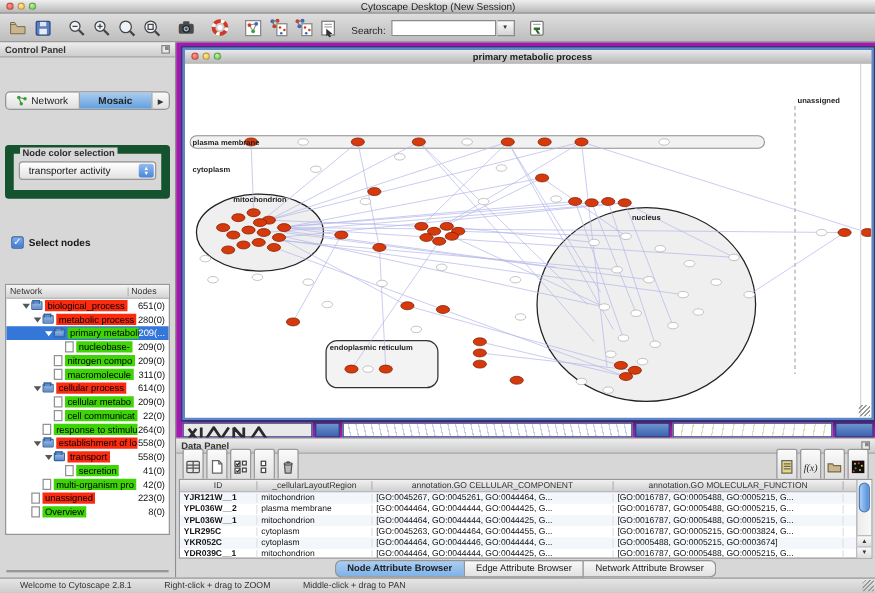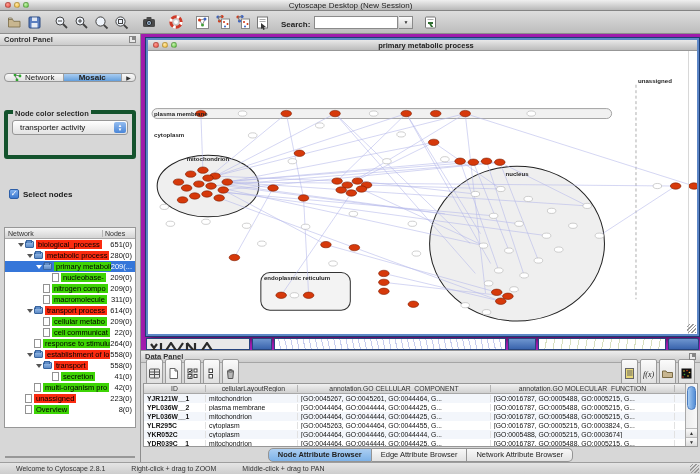--- a/index.html
+++ b/index.html
@@ -12,37 +12,37 @@
 .light{width:6px;height:6px;border-radius:50%;border:1px solid rgba(0,0,0,.25);}
 .light.red{background:radial-gradient(circle at 35% 30%,#ff9d92,#ee5045);}
 .light.yellow{background:radial-gradient(circle at 35% 30%,#ffe9a8,#f6bd34);}
 .light.green{background:radial-gradient(circle at 35% 30%,#c8f3ae,#5fc940);}
 .apptitle{flex:1;text-align:center;font-size:8px;font-weight:normal;color:#1d1d1d;margin-right:28px;}
 
 
 .toolbar{height:23px;display:flex;align-items:center;gap:1px;padding:0 5px;background:linear-gradient(#dedede,#bdbdbd);border-bottom:1px solid #8d8d8d;}
 .tbtn{width:19px;height:19px;display:flex;align-items:center;justify-content:center;border-radius:3px;}
 .tsep{width:6px;}
-.search-label{font-size:8px;font-weight:bold;color:#222;margin:4px 3px 0 8px;}
+.search-label{font-size:8px;font-weight:normal;color:#222;margin:4px 3px 0 8px;}
 .search-input{width:84px;height:13px;font-size:8px;border:1px solid #8a8a8a;background:#fff;padding:0 2px;font-family:"Liberation Sans",sans-serif;}
 .search-drop{width:14px;height:13px;border:1px solid #8a8a8a;border-left:none;background:linear-gradient(#fdfdfd,#d4d4d4);display:flex;align-items:center;justify-content:center;font-size:5px;color:#333;}
 
 
 .main{display:flex;height:428px;}
 
 
 .control-panel{width:141px;background:#d7d7d7;border-right:1px solid #8d8d8d;display:flex;flex-direction:column;gap:24px;}
 .panel-header{height:12px;flex:0 0 12px;display:flex;align-items:center;justify-content:space-between;padding:0 4px;background:linear-gradient(#ededed,#cccccc);border-bottom:1px solid #a5a5a5;font-size:7.5px;font-weight:bold;color:#333;}
 .float-icon{width:7px;height:7px;border:1px solid #868686;position:relative;background:#e8e8e8;}
 .float-icon::after{content:'';position:absolute;right:0;top:0;width:3px;height:3px;background:#868686;}
 .cp-tabs{display:flex;margin:3px 4px 2px;height:16px;border:1px solid #969696;border-radius:4px;overflow:hidden;background:linear-gradient(#fafafa,#e0e0e0);}
 .cp-tab{flex:1;display:flex;align-items:center;justify-content:center;gap:3px;font-size:8px;color:#222;border-right:1px solid #a0a0a0;}
 .cp-tab.selected{background:linear-gradient(#a9cdf1,#649fdd);font-weight:bold;}
 .cp-arrow{width:13px;display:flex;align-items:center;justify-content:center;font-size:6px;color:#333;}
-.fieldset{margin:2px 4px;border:4px solid #14532d;border-radius:3px;padding:2px 4px 20px;position:relative;}
+.fieldset{margin:2px 4px;border:7px solid #14532d;border-radius:3px;padding:2px 4px 8px;position:relative;}
 .legend{font-size:7.5px;font-weight:bold;color:#2c2c2c;background:#d7d7d7;position:absolute;top:-5px;left:5px;padding:0 2px;}
 .mac-select{margin-top:4px;height:15px;background:linear-gradient(#ffffff,#e2e2e2);border:1px solid #979797;border-radius:3px;display:flex;align-items:center;justify-content:space-between;padding-left:7px;font-size:8px;color:#111;}
 .sel-cap{width:12px;height:11px;margin-right:1px;border-radius:2px;background:linear-gradient(#93bcef,#4a86d8);color:#fff;font-size:4.5px;line-height:4px;display:flex;flex-direction:column;align-items:center;justify-content:center;}
 .chk-row{display:flex;align-items:center;gap:4px;margin:4px 0 3px 9px;}
 .chk{width:10px;height:10px;border-radius:2px;border:1px solid #2d5fa8;background:linear-gradient(#7fb0ef,#3c79cf);color:#fff;font-size:8px;line-height:8px;text-align:center;}
 .chk-label{font-size:8px;font-weight:bold;color:#1a1a1a;}
 .tree-wrap{margin:1px 4px 0;border:1px solid #979797;background:#fff;}
 .tree-header{display:flex;height:11px;background:linear-gradient(#f5f5f5,#d4d4d4);border-bottom:1px solid #a8a8a8;font-size:7px;color:#333;align-items:center;}
 .tree-header .th1{flex:1;padding-left:3px;}
 .tree-header .th2{width:33px;border-left:1px solid #b5b5b5;padding-left:2px;}
@@ -334,21 +334,21 @@
             <span style="flex: 0 0 30px;"></span>
             <span class="tri hide"></span>
             <span class="picon"></span>
             <span class="chip green">macromolecule</span>
             <span class="tcount">311(0)</span>
           </div>
           <div class="trow">
             <span style="flex: 0 0 21px;"></span>
             <span class="tri"></span>
             <span class="ficon"></span>
-            <span class="chip red">transport process</span>
+            <span class="chip red">cellular process</span>
             <span class="tcount">614(0)</span>
           </div>
           <div class="trow">
             <span style="flex: 0 0 30px;"></span>
             <span class="tri hide"></span>
             <span class="picon"></span>
             <span class="chip green">cellular metabo</span>
             <span class="tcount">209(0)</span>
           </div>
           <div class="trow">

